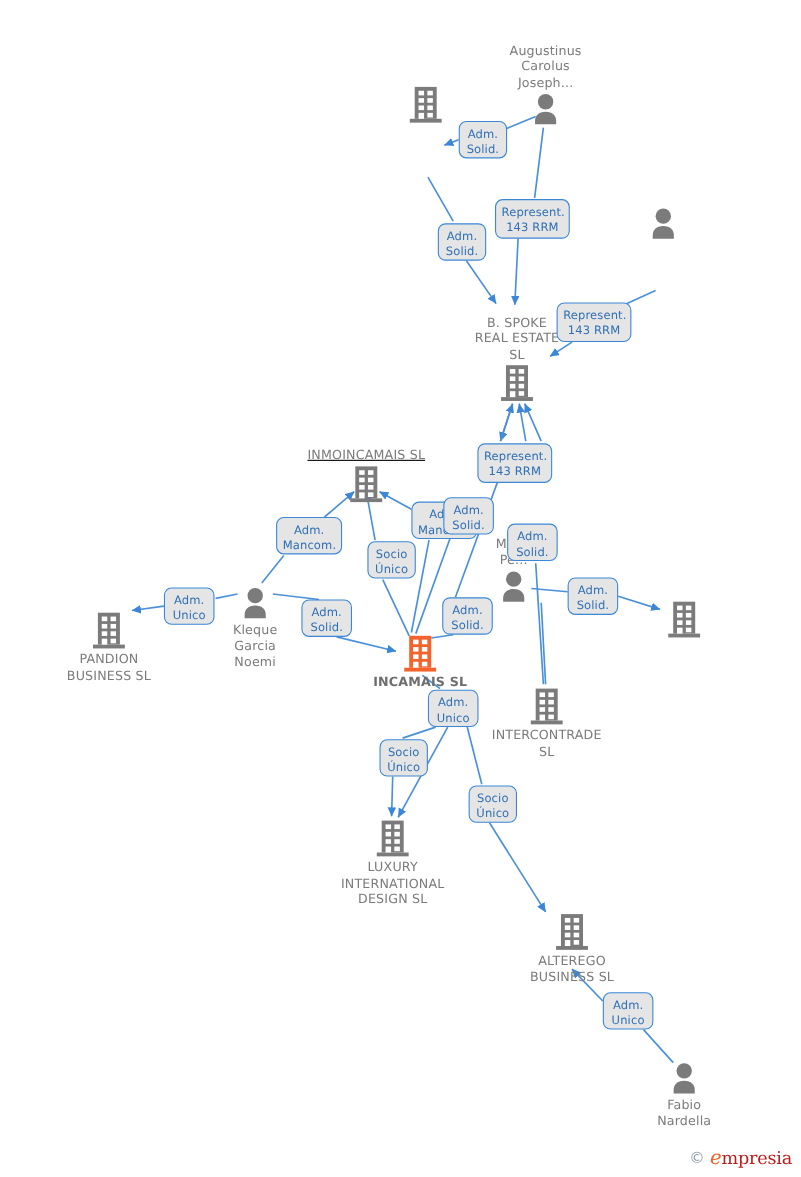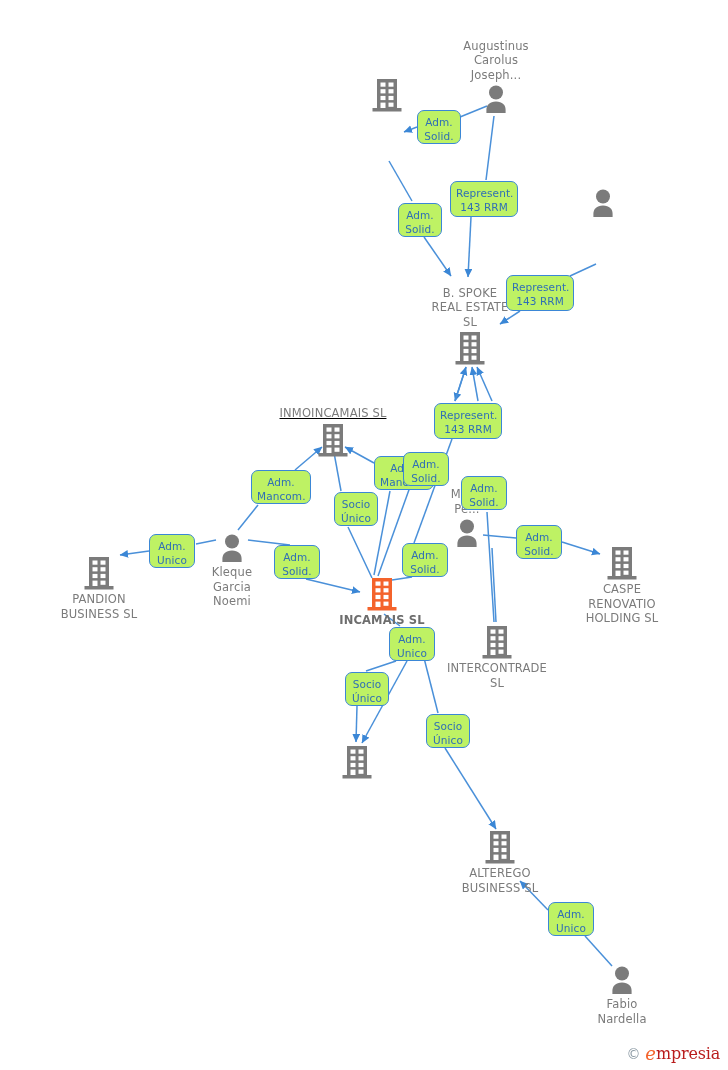--- a/index.html
+++ b/index.html
@@ -55,21 +55,21 @@
     margin-bottom: 2px;
   }
   .node.highlight .node-label {
     color: #6d6d6d;
     font-weight: bold;
     font-size: 11.5px;
   }
   .rel-box {
     position: absolute;
     box-sizing: border-box;
-    background: #bef264;
+    background: #e5e5e5;
     border: 1.6px solid #3b87d6;
     border-radius: 7px;
     color: #2f6fb5;
     font-size: 10.5px;
     line-height: 14px;
     text-align: center;
     padding: 4px 5px 4px 5px;
     white-space: pre-line;
     letter-spacing: 0.1px;
     font-family: "DejaVu Sans", sans-serif;
@@ -255,23 +255,20 @@
             <rect x="0.5" y="30" width="29" height="3.5" fill="#7b7b7b"></rect>
             <rect x="8.5" y="4.5" width="5" height="4.2" fill="#fff"></rect>
             <rect x="16.5" y="4.5" width="5" height="4.2" fill="#fff"></rect>
             <rect x="8.5" y="11.2" width="5" height="4.2" fill="#fff"></rect>
             <rect x="16.5" y="11.2" width="5" height="4.2" fill="#fff"></rect>
             <rect x="8.5" y="17.9" width="5" height="4.2" fill="#fff"></rect>
             <rect x="16.5" y="17.9" width="5" height="4.2" fill="#fff"></rect>
             <rect x="8.5" y="24.6" width="5" height="5.4" fill="#fff"></rect>
             <rect x="16.5" y="24.6" width="5" height="4.2" fill="#fff"></rect>
           </svg></span>
-        <span class="node-label">CASPE
-RENOVATIO
-HOLDING  SL</span>
       </div>
       <div class="node highlight" style="left: 382px; top: 577px;">
         <span class="glyph"><svg width="30" height="34" viewBox="0 0 30 34">
             <rect x="5" y="1" width="20" height="29" fill="#f4632b"></rect>
             <rect x="0.5" y="30" width="29" height="3.5" fill="#f4632b"></rect>
             <rect x="8.5" y="4.5" width="5" height="4.2" fill="#fff"></rect>
             <rect x="16.5" y="4.5" width="5" height="4.2" fill="#fff"></rect>
             <rect x="8.5" y="11.2" width="5" height="4.2" fill="#fff"></rect>
             <rect x="16.5" y="11.2" width="5" height="4.2" fill="#fff"></rect>
             <rect x="8.5" y="17.9" width="5" height="4.2" fill="#fff"></rect>
@@ -303,22 +300,25 @@
             <rect x="0.5" y="30" width="29" height="3.5" fill="#7b7b7b"></rect>
             <rect x="8.5" y="4.5" width="5" height="4.2" fill="#fff"></rect>
             <rect x="16.5" y="4.5" width="5" height="4.2" fill="#fff"></rect>
             <rect x="8.5" y="11.2" width="5" height="4.2" fill="#fff"></rect>
             <rect x="16.5" y="11.2" width="5" height="4.2" fill="#fff"></rect>
             <rect x="8.5" y="17.9" width="5" height="4.2" fill="#fff"></rect>
             <rect x="16.5" y="17.9" width="5" height="4.2" fill="#fff"></rect>
             <rect x="8.5" y="24.6" width="5" height="5.4" fill="#fff"></rect>
             <rect x="16.5" y="24.6" width="5" height="4.2" fill="#fff"></rect>
           </svg></span>
-      </div>
-      <div class="node" style="left: 500px; top: 830px;">
+        <span class="node-label">LUXURY
+INTERNATIONAL
+DESIGN SL</span>
+      </div>
+      <div class="node" style="left: 520px; top: 830px;">
         <span class="glyph"><svg width="30" height="34" viewBox="0 0 30 34">
             <rect x="5" y="1" width="20" height="29" fill="#7b7b7b"></rect>
             <rect x="0.5" y="30" width="29" height="3.5" fill="#7b7b7b"></rect>
             <rect x="8.5" y="4.5" width="5" height="4.2" fill="#fff"></rect>
             <rect x="16.5" y="4.5" width="5" height="4.2" fill="#fff"></rect>
             <rect x="8.5" y="11.2" width="5" height="4.2" fill="#fff"></rect>
             <rect x="16.5" y="11.2" width="5" height="4.2" fill="#fff"></rect>
             <rect x="8.5" y="17.9" width="5" height="4.2" fill="#fff"></rect>
             <rect x="16.5" y="17.9" width="5" height="4.2" fill="#fff"></rect>
             <rect x="8.5" y="24.6" width="5" height="5.4" fill="#fff"></rect>

